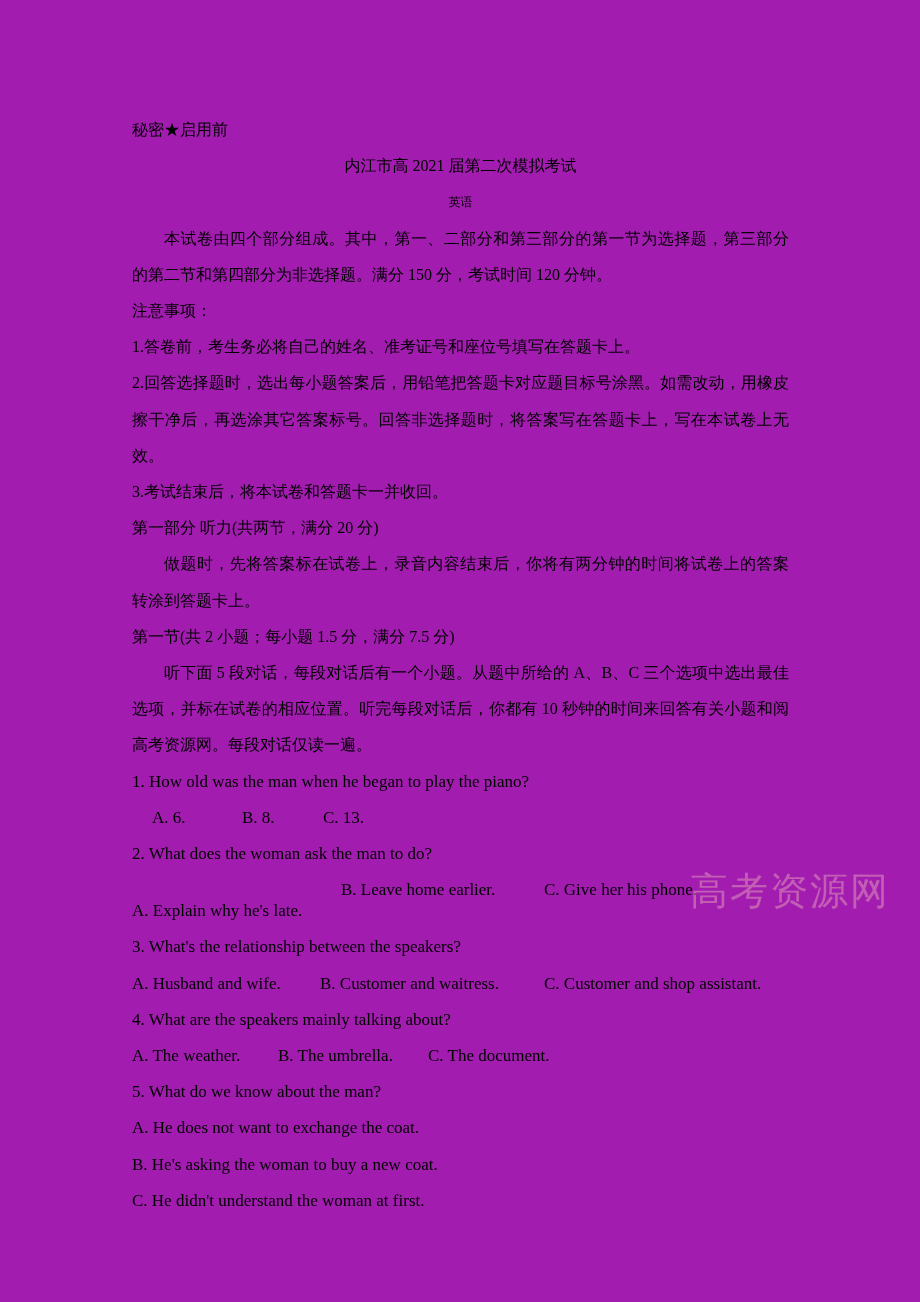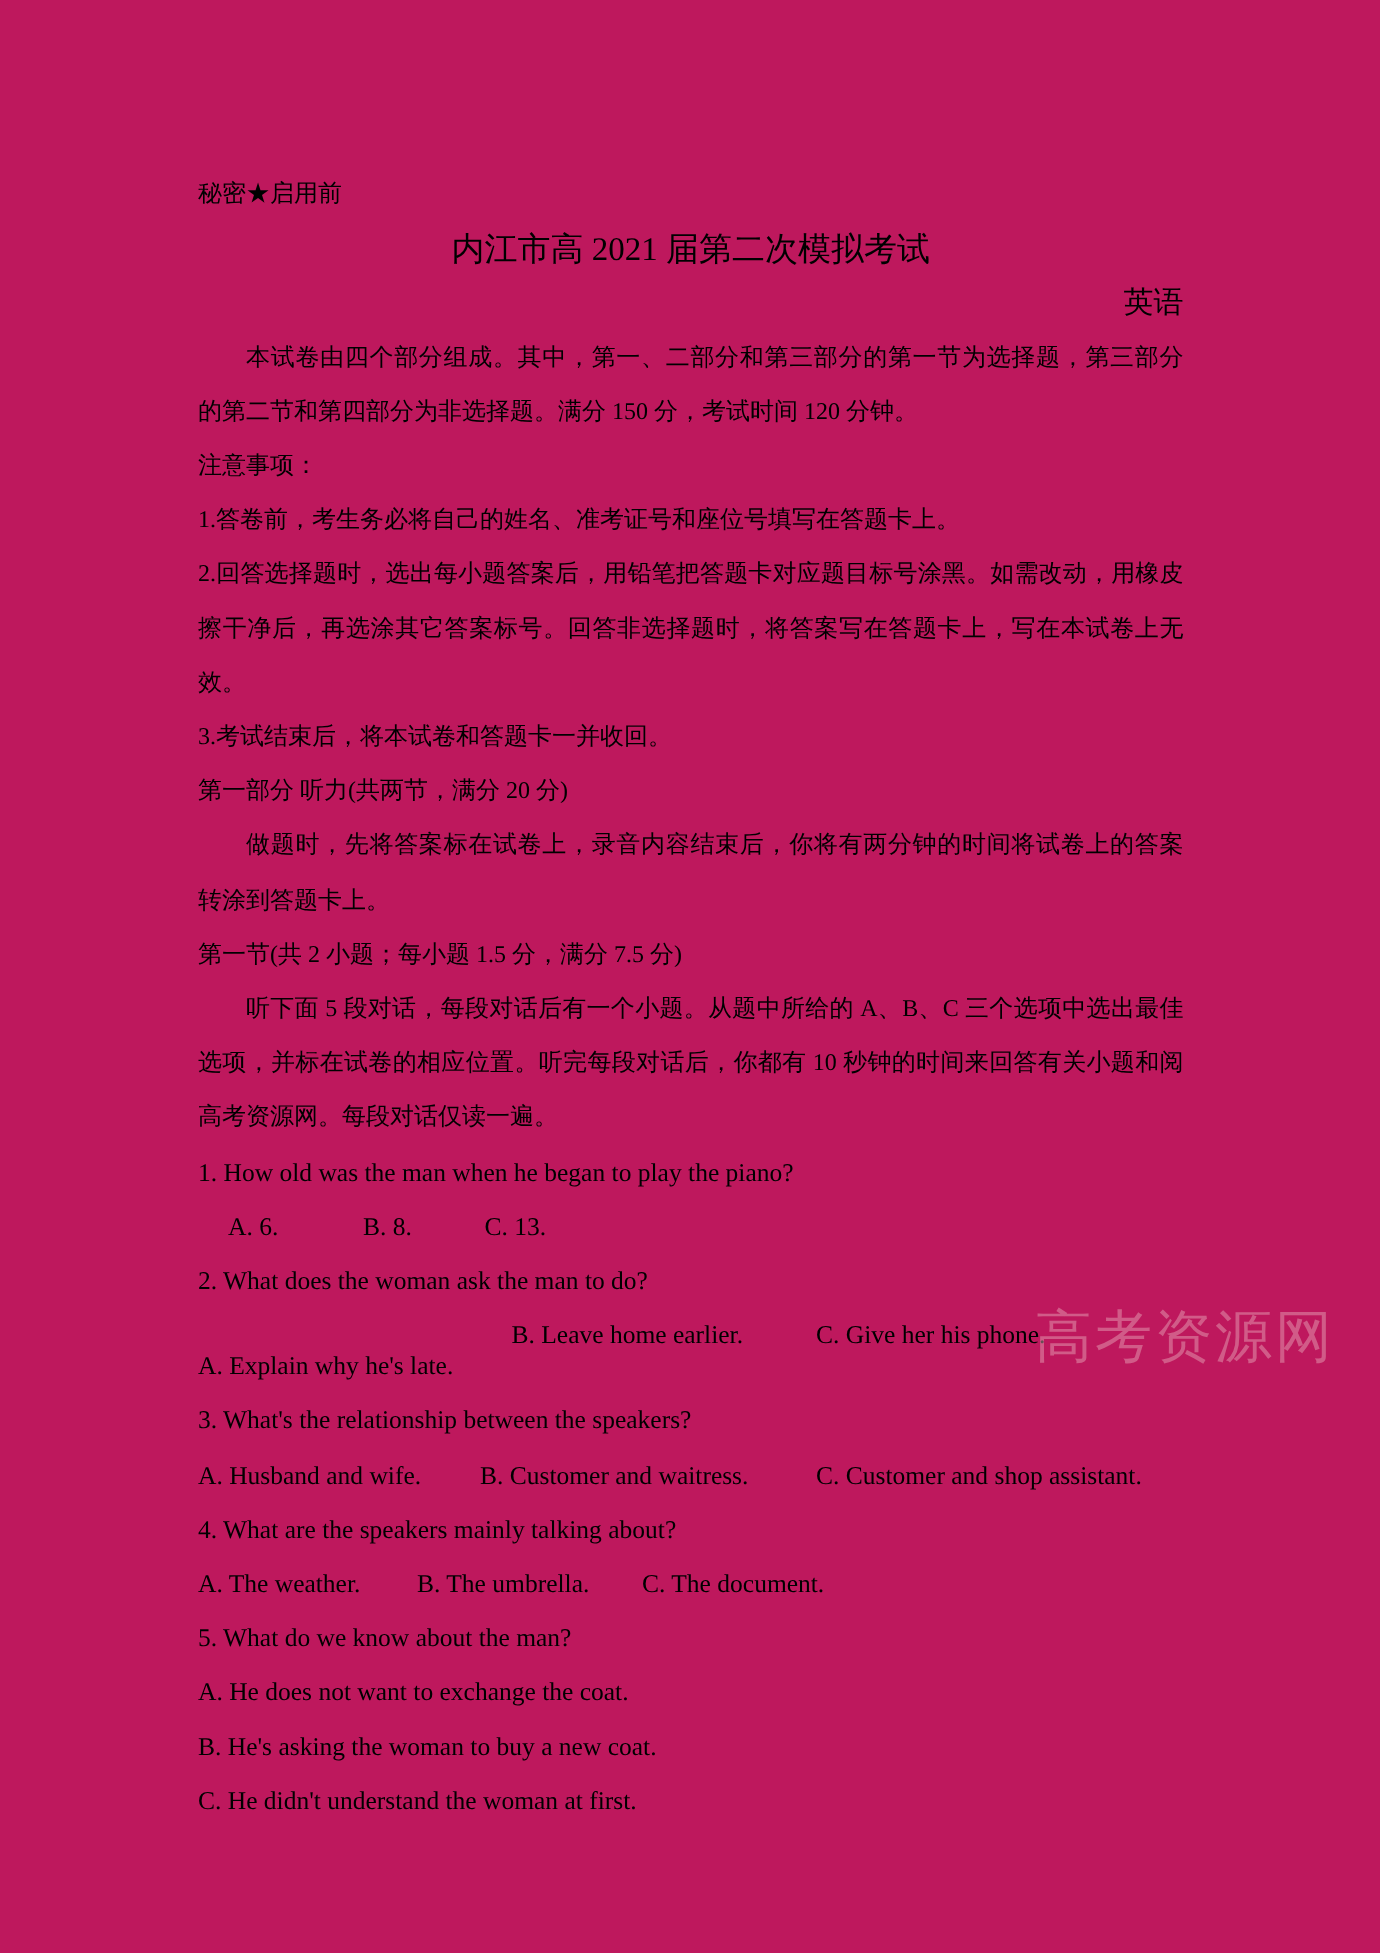--- a/index.html
+++ b/index.html
@@ -5,35 +5,35 @@
   * { box-sizing: border-box; }
   html, body { margin: 0; padding: 0; background: #ffffff; }
   body {
     width: 920px; height: 1302px;
     font-family: "Liberation Serif", "DejaVu Serif", serif;
     color: #000000;
   }
   .page {
     position: relative;
     width: 920px; height: 1302px;
-    background: #be185d;
+    background: #a21caf;
     overflow: hidden;
   }
   .content {
     position: absolute;
     left: 132px; top: 112px;
     width: 657px;
   }
   .line {
     line-height: 36.2px;
     font-size: 16px;
     text-align: left;
   }
-  .title { text-align: center; font-size: 22px; }
-  .subtitle { text-align: right; font-size: 20px; }
+  .title { text-align: center; font-size: 16px; }
+  .subtitle { text-align: center; font-size: 12px; }
   .just { text-align: justify; text-align-last: justify; }
   .indent { text-indent: 32px; }
   .en { font-size: 17px; }
   .opts span { display: inline-block; vertical-align: top; }
   .opts-q1 span:nth-child(1) { width: 90px; margin-left: 20px; }
   .opts-q1 span:nth-child(2) { width: 81px; }
   .opts-q2 span:nth-child(1) { width: 209px; margin-top: 21px; }
   .opts-q2 span:nth-child(2) { width: 203px; }
   .opts-q3 span:nth-child(1) { width: 188px; }
   .opts-q3 span:nth-child(2) { width: 224px; }

